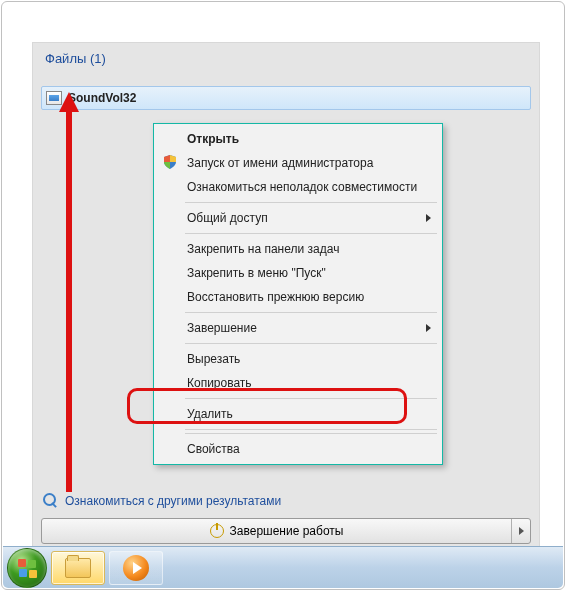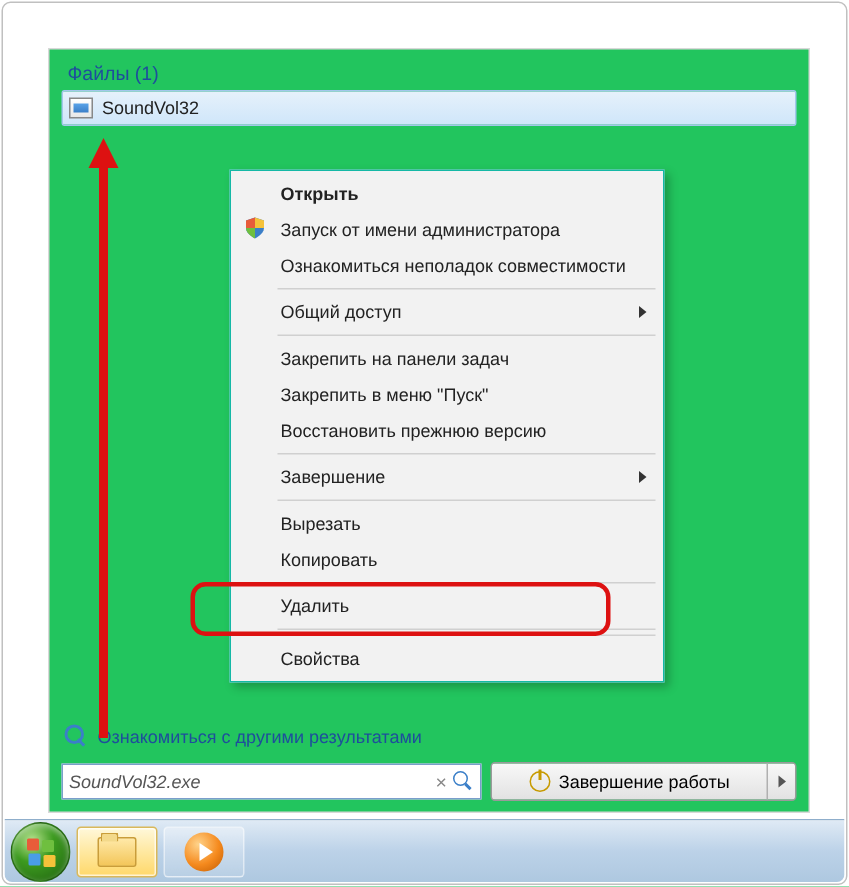--- a/index.html
+++ b/index.html
@@ -1,24 +1,24 @@
 <!DOCTYPE html>
 <html><head>
 <meta charset="utf-8">
 <style>
 * { box-sizing: border-box; margin: 0; padding: 0; }
 body { font-family: "Segoe UI", Tahoma, sans-serif; font-size: 12px; background: #fff; width: 566px; height: 591px; position: relative; overflow: hidden; }
 
 .outer { border: 1px solid #c0c0c0; border-radius: 6px; width: 564px; height: 589px; margin: 1px; background: #fff; position: relative; }
 
-.panel { position: absolute; left: 30px; top: 30px; width: 508px; height: 510px; border: 1px solid #d8d8d8; background: #22c55e; }
+.panel { position: absolute; left: 30px; top: 40px; width: 508px; height: 510px; border: 1px solid #d8d8d8; background: #e5e5e5; }
 
 .files-header { color: #1e4e9c; font-size: 13px; padding: 8px 12px 4px 12px; }
 
-.result-row { margin: 0 8px; height: 24px; background: linear-gradient(#e6f1fb, #cfe6fa); border: 1px solid #a3c7eb; border-radius: 2px; display: flex; align-items: center; padding: 0 4px; gap: 6px; position: relative; }
+.result-row { margin: 16px 8px; height: 24px; background: linear-gradient(#e6f1fb, #cfe6fa); border: 1px solid #a3c7eb; border-radius: 2px; display: flex; align-items: center; padding: 0 4px; gap: 6px; position: relative; font-weight: bold; }
 
 .file-icon { width: 16px; height: 14px; border: 1px solid #888; background: linear-gradient(#fff,#e8e8e8); position: relative; }
 .file-icon::after { content:""; position:absolute; left:2px; right:2px; top:3px; bottom:3px; background: linear-gradient(#5aa3e8,#3b7fc8); }
 
 .file-label { color: #222; white-space: nowrap; }
 
 .context-menu { position: absolute; left: 120px; top: 80px; width: 290px; background: #f2f2f2; border: 1px solid #14b8a6; box-shadow: 3px 3px 6px rgba(0,0,0,0.25); padding: 3px; z-index: 10; }
 .cm-inner { background: #f2f2f2; }
 .cm-item { display: flex; align-items: center; height: 24px; padding: 0 20px 0 30px; color: #222; position: relative; cursor: default; }
 .cm-item.bold { font-weight: bold; }
@@ -141,25 +141,20 @@
           </div>
       </div>
     </div>
 
     <div class="more-results">
       <span class="search-glass"></span>
       <span>Ознакомиться с другими результатами</span>
     </div>
 
     <div class="bottom-row">
-      <div class="search-box">
-        <input type="text" value="SoundVol32.exe" style="">
-        <span class="clear-x">×</span>
-        <span class="sb-icon"></span>
-      </div>
       <div class="shutdown-btn">
         <div class="shutdown-main">
           <span class="power-icon"></span>
           <span>Завершение работы</span>
         </div>
         <div class="shutdown-arrow">
             <span></span>
           </div>
       </div>
     </div>

